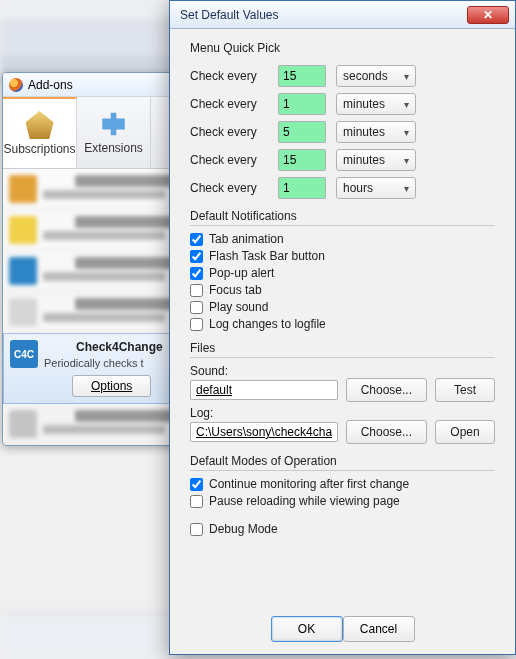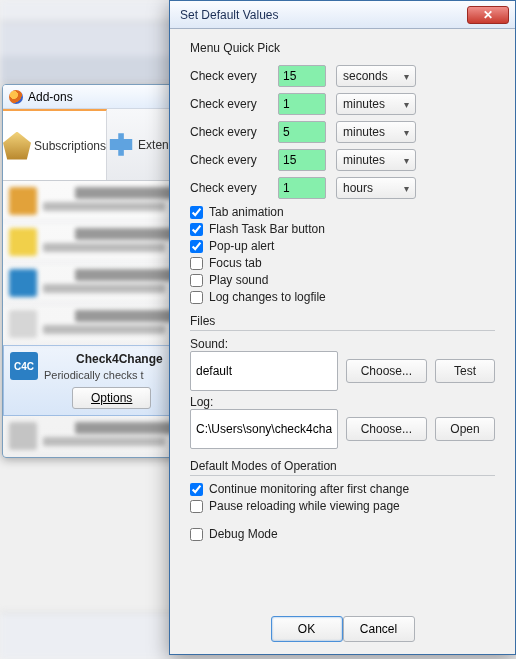--- a/index.html
+++ b/index.html
@@ -8,36 +8,36 @@
   
   .bg-blur { position: absolute; inset: 0; filter: blur(3px); }
   .bg-menu { position: absolute; top: 0; left: 0; right: 0; height: 22px; background: #eceef3; border-bottom:1px solid #c9c9c9;}
   .bg-toolbar { position: absolute; top: 22px; left: 0; right: 0; height: 34px; background: #dfe3ec; }
   .bg-url { position: absolute; top: 56px; left: 0; right: 0; height: 28px; background: #d1d7e2; }
   .bg-bottom { position: absolute; top:612px; left:0; right:0; height:47px; background:#eceef3; border-top:1px solid #c9c9c9;}
 
   
   .addons-window {
     position: absolute;
-    left: 2px; top: 84px;
+    left: 2px; top: 72px;
     width: 176px; height: 374px;
     border: 1px solid #7b9ebd;
     border-radius: 4px;
     background: linear-gradient(#fdfdfd,#f2f2f2);
     box-shadow: 0 2px 10px rgba(0,0,0,0.3);
     overflow: hidden;
   }
   .addons-titlebar {
     height: 24px; display:flex; align-items:center; gap:5px; padding: 0 6px;
     background: linear-gradient(#fafcff,#e4eefb);
     border-bottom:1px solid #d0d8e4;
   }
   .ff-icon { width:14px; height:14px; border-radius:50%; background: radial-gradient(circle at 35% 35%, #ffc14a 0 30%, #e06b1d 32% 60%, #3a63c8 62% 100%); }
   .tabstrip { display:flex; height:72px; background:linear-gradient(#f7f8fa,#e9ebef); border-bottom:1px solid #c9cdd3;}
-  .tab { flex:0 0 74px; display:flex; flex-direction:row; align-items:center; justify-content:center; gap:3px; font-size:11px; color:#333; border-right:1px solid #d4d7dd;}
+  .tab { flex:0 0 74px; display:flex; flex-direction:column; align-items:center; justify-content:center; gap:3px; font-size:11px; color:#333; border-right:1px solid #d4d7dd;}
   .tab.active { background:#fff; border-top:2px solid #f7a24a;}
   .tab .ticon { width:28px; height:28px; }
   .ticon.sub { background: linear-gradient(#f2d27a,#b8872d); clip-path: polygon(50% 0,100% 40%,85% 100%,15% 100%,0 40%); }
   .ticon.ext { background:#5fa3e0; clip-path: polygon(40% 10%,60% 10%,60% 30%,90% 30%,90% 70%,60% 70%,60% 90%,40% 90%,40% 70%,10% 70%,10% 30%,40% 30%);}
   .addon-list { overflow:hidden; }
   .addon-row { display:flex; gap:6px; padding:6px; border-bottom:1px solid #e2e4e8; filter: blur(2px); }
   .addon-row .ai { width:28px; height:28px; border-radius:3px; flex:0 0 28px;}
   .addon-row .at { flex:1; }
   .addon-row .at b{ display:block; font-weight:600; height:12px; background:#999; width:80%; margin-bottom:3px; border-radius:2px;margin-left:32px;}
   .addon-row .at i{ display:block; height:9px; background:#bbb; width:95%; border-radius:2px;}
@@ -80,21 +80,21 @@
     width: 80px; height:22px; border:1px solid #aeb2b8; border-radius:3px;
     background: linear-gradient(#fdfdfd,#ececec);
     display:flex; align-items:center; padding:0 6px; position:relative;
   }
   .combo::after { content:"▾"; position:absolute; right:6px; font-size:10px; color:#555;}
   .chk { display:flex; align-items:center; gap:6px; margin: 3px 0; }
   .chk input { width:13px; height:13px; margin:0;}
   .file-label { margin-top:2px; }
   .filerow { display:flex; gap:8px; margin-bottom:4px; align-items:center;}
   input.textbox {
-    flex:1; min-width:0; max-width:170px; height:40px; padding:3px 5px; border:1px solid #aeb2b8; background:#fff; border-radius:2px;
+    flex:1; min-width:0; max-width:170px; height:20px; padding:3px 5px; border:1px solid #aeb2b8; background:#fff; border-radius:2px;text-decoration:underline;
   }
   .btn {
     height: 24px; padding: 0 14px;
     border:1px solid #aeb2b8; border-radius:3px;
     background: linear-gradient(#fdfdfd,#ececec);
     display:inline-flex; align-items:center; justify-content:center;
     min-width:60px;
   }
   .dlg-buttons {
     padding: 10px 0 12px; display:flex; justify-content:center;
@@ -225,20 +225,21 @@
         </div>
     </div>
     <div class="pickrow">
       <span class="lbl">Check every</span>
       <input class="numbox" value="1" style="">
       <div class="combo">
           <span>hours</span>
         </div>
     </div>
 
+    <div class="underline">Default Notifications</div>
     <label class="chk">
         <input type="checkbox" checked="" style="">
         <span>Tab animation</span>
       </label>
     <label class="chk">
         <input type="checkbox" checked="" style="">
         <span>Flash Task Bar button</span>
       </label>
     <label class="chk">
         <input type="checkbox" checked="" style="">

